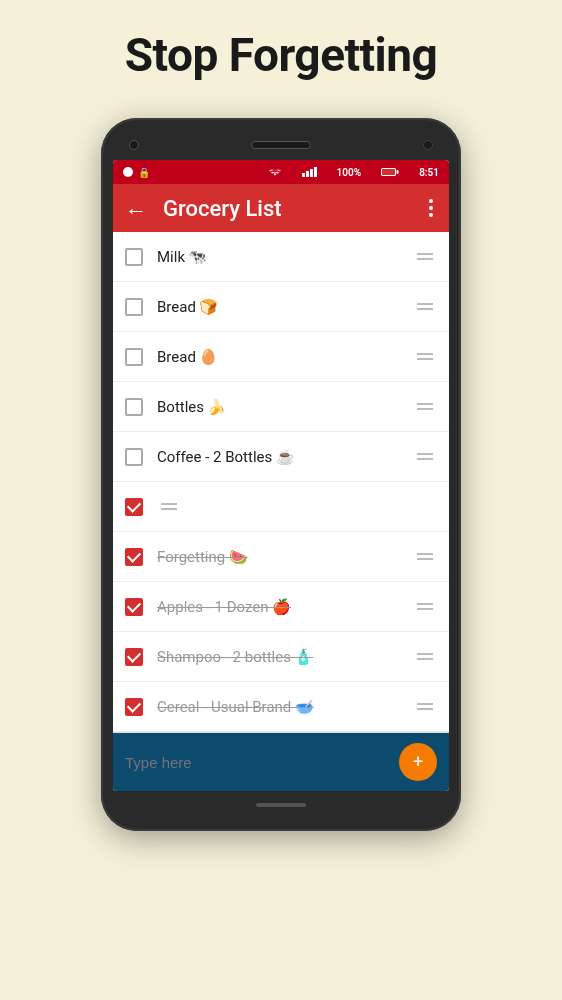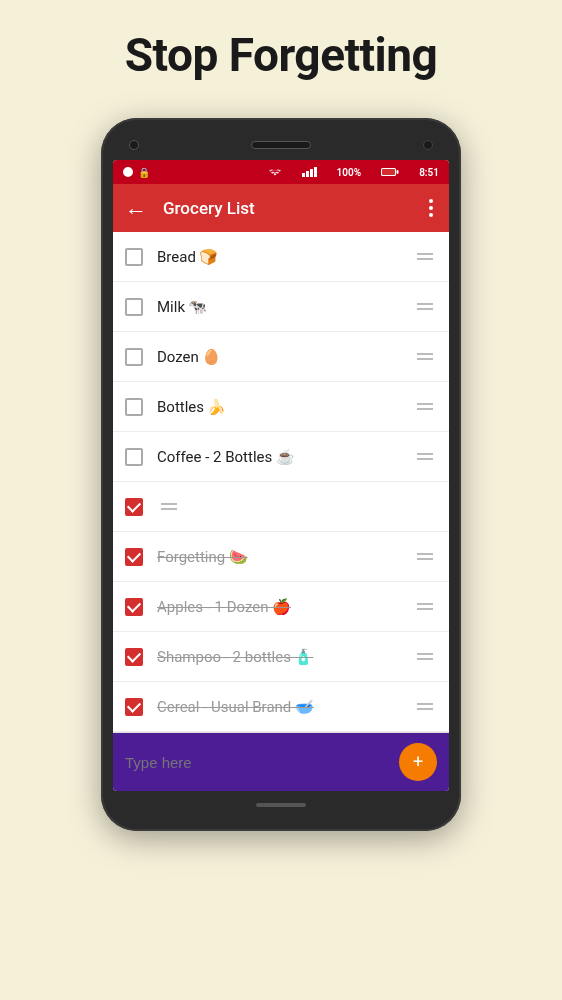--- a/index.html
+++ b/index.html
@@ -130,21 +130,21 @@
 
     .app-bar-back {
       font-size: 22px;
       margin-right: 16px;
       cursor: pointer;
       color: #fff;
     }
 
     .app-bar-title {
       flex: 1;
-      font-size: 17px;
+      font-size: 22px;
       font-weight: 500;
       color: #fff;
     }
 
     .app-bar-more {
       font-size: 20px;
       color: #fff;
       cursor: pointer;
       letter-spacing: 0;
       display: flex;
@@ -222,21 +222,21 @@
     }
 
     .drag-line {
       width: 16px;
       height: 2px;
       background: #bbb;
     }
 
     
     .input-bar {
-      background: #4c1d95;
+      background: #0c4a6e;
       display: flex;
       align-items: center;
       padding: 10px 12px;
       border-top: 1px solid #e0e0e0;
       min-height: 48px;
     }
 
     .type-here-input {
       flex: 1;
       font-size: 15px;
@@ -329,37 +329,37 @@
           <div class="more-dot"></div>
           <div class="more-dot"></div>
           <div class="more-dot"></div>
         </div>
       </div>
 
       <div id="grocery-list">
 
       <div class="list-item">
             <div class="checkbox"></div>
-            <span class="item-text">Bread 🍞</span>
+            <span class="item-text">Milk 🐄</span>
             <div class="drag-handle">
               <div class="drag-line"></div>
               <div class="drag-line"></div>
             </div>
           </div>
           <div class="list-item">
             <div class="checkbox"></div>
-            <span class="item-text">Milk 🐄</span>
+            <span class="item-text">Bread 🍞</span>
             <div class="drag-handle">
               <div class="drag-line"></div>
               <div class="drag-line"></div>
             </div>
           </div>
           <div class="list-item">
             <div class="checkbox"></div>
-            <span class="item-text">Dozen 🥚</span>
+            <span class="item-text">Bread 🥚</span>
             <div class="drag-handle">
               <div class="drag-line"></div>
               <div class="drag-line"></div>
             </div>
           </div>
           <div class="list-item">
             <div class="checkbox"></div>
             <span class="item-text">Bottles 🍌</span>
             <div class="drag-handle">
               <div class="drag-line"></div>

